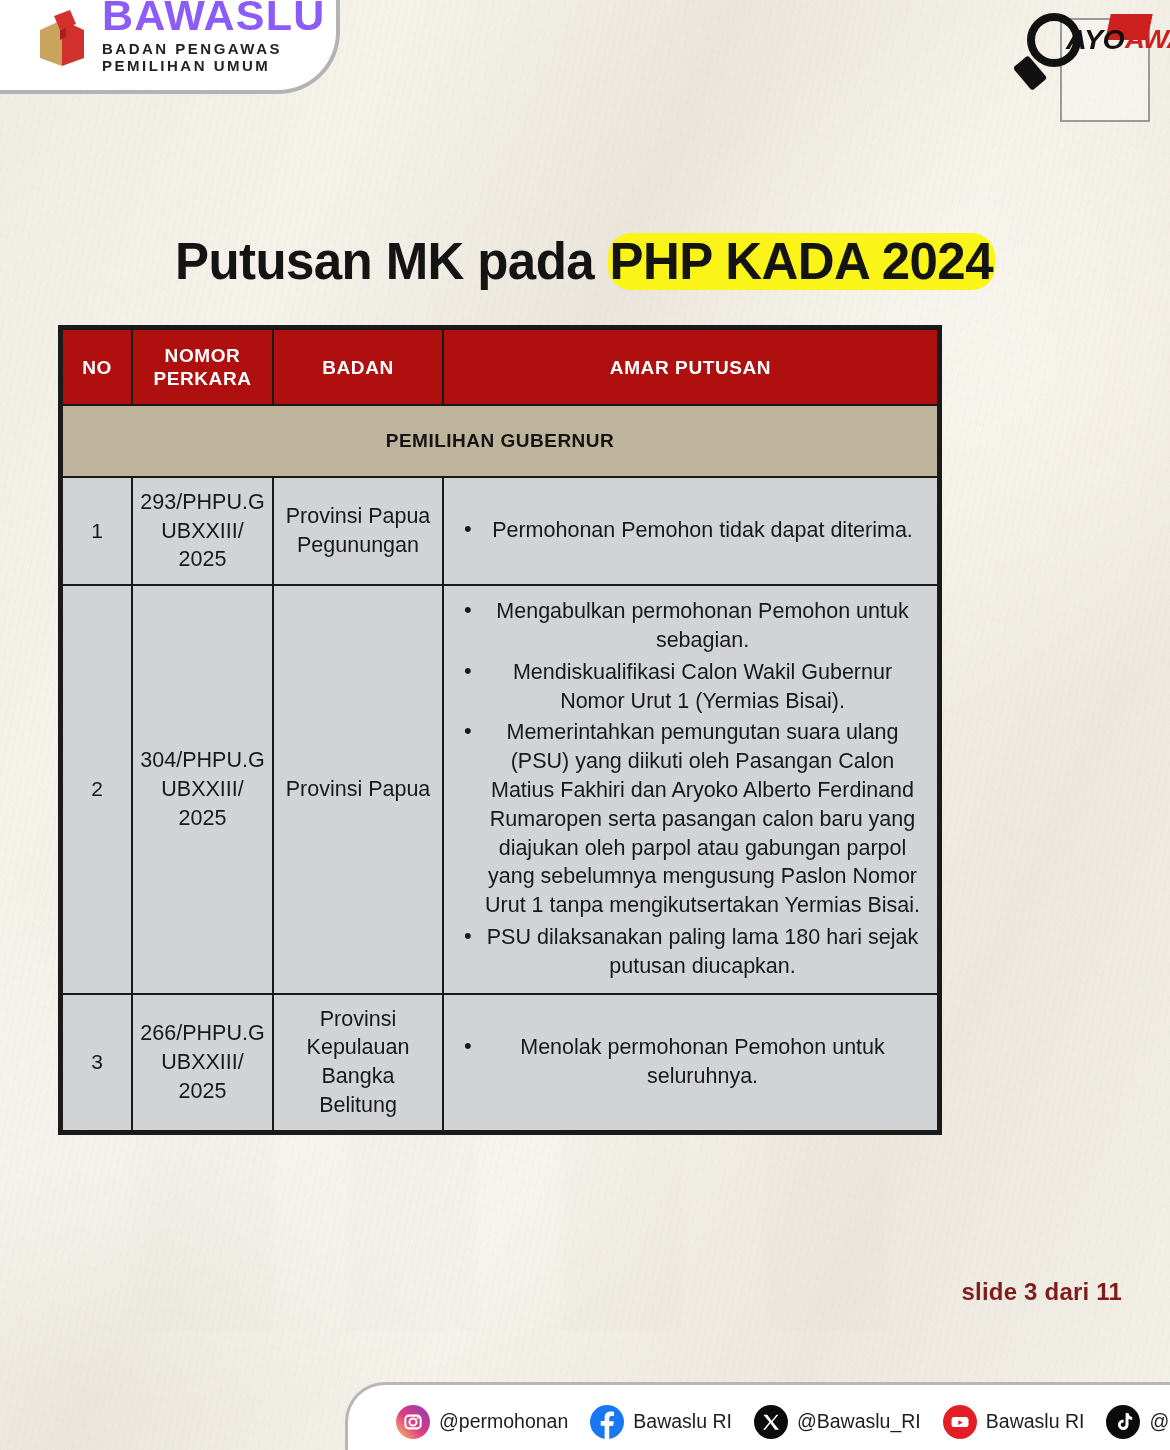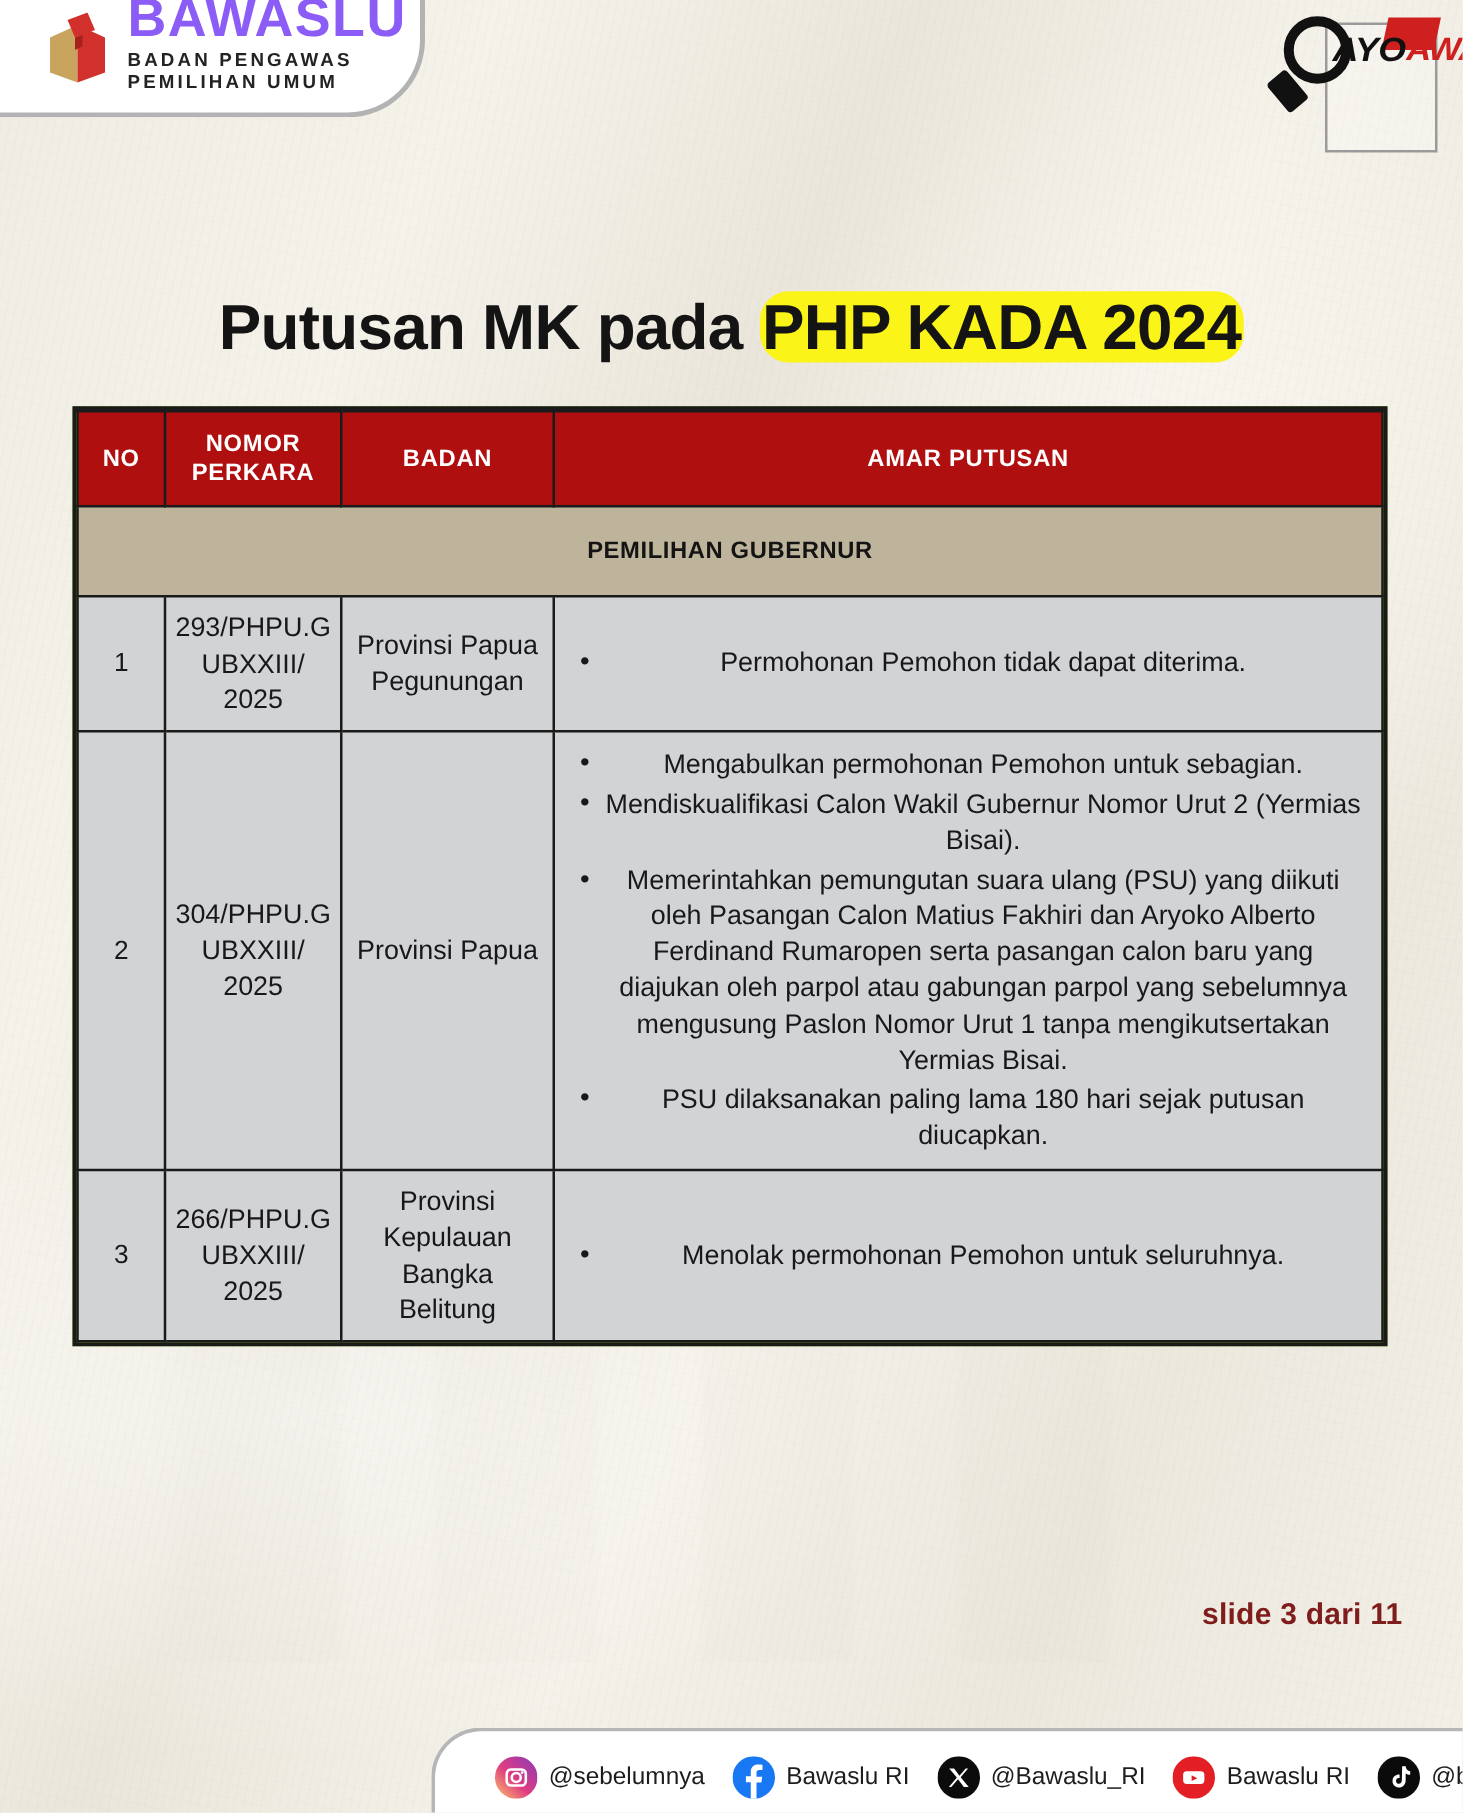--- a/index.html
+++ b/index.html
@@ -164,24 +164,24 @@
     padding: 0 2px;
     box-decoration-break: clone;
     border-radius: 23px;
   }
 
   
   #table-wrap {
     position: absolute;
     left: 58px;
     top: 325px;
-    width: 1052px;
+    width: 884px;
     border: 3px solid #1a1a1a;
     box-sizing: border-box;
-    background: #84cc16;
+    background: #86efac;
   }
   table.mk {
     border-collapse: collapse;
     width: 100%;
     table-layout: fixed;
   }
   table.mk td, table.mk th {
     border: 2px solid #1a1a1a;
     box-sizing: border-box;
   }
@@ -364,21 +364,21 @@
         <tr>
           <td class="c-no">2</td>
           <td class="c-nomor">
             <div>304/PHPU.G</div>
             <div>UBXXIII/ 2025</div>
           </td>
           <td class="c-daerah">Provinsi Papua</td>
           <td class="c-amar">
             <ul class="amar">
               <li>Mengabulkan permohonan Pemohon untuk sebagian.</li>
-              <li>Mendiskualifikasi Calon Wakil Gubernur Nomor Urut 2 (Yermias Bisai).</li>
+              <li>Mendiskualifikasi Calon Wakil Gubernur Nomor Urut 1 (Yermias Bisai).</li>
               <li>Memerintahkan pemungutan suara ulang (PSU) yang diikuti oleh Pasangan Calon Matius Fakhiri dan Aryoko Alberto Ferdinand Rumaropen serta pasangan calon baru yang diajukan oleh parpol atau gabungan parpol yang sebelumnya mengusung Paslon Nomor Urut 1 tanpa mengikutsertakan Yermias Bisai.</li>
               <li>PSU dilaksanakan paling lama 180 hari sejak putusan diucapkan.</li>
             </ul>
           </td>
         </tr>
         <tr>
           <td class="c-no">3</td>
           <td class="c-nomor">
             <div>266/PHPU.G</div>
             <div>UBXXIII/ 2025</div>
@@ -406,21 +406,21 @@
               <stop offset="45%" stop-color="#df3d82"></stop>
               <stop offset="100%" stop-color="#8a3ab9"></stop>
             </linearGradient>
           </defs>
           <circle cx="20" cy="20" r="20" fill="url(#ig)"></circle>
           <rect x="11" y="12.5" width="18" height="15" rx="4" fill="none" stroke="#fff" stroke-width="2.4"></rect>
           <circle cx="20" cy="20" r="4.2" fill="none" stroke="#fff" stroke-width="2.4"></circle>
           <circle cx="25.6" cy="15.4" r="1.3" fill="#fff"></circle>
         </svg>
       </span>
-      <span class="handle">@sebelumnya</span>
+      <span class="handle">@permohonan</span>
     </a>
     <a class="social-item" style="text-decoration: none;">
       <span style="display: block;">
         <svg class="sicon" viewBox="0 0 40 40">
           <circle cx="20" cy="20" r="20" fill="#1877f2"></circle>
           <path d="M22.6 40V24.8h4.6l.8-5.6h-5.4v-3.5c0-1.6.5-2.7 2.8-2.7h2.8V8.0c-.5-.07-2.2-.22-4.1-.22-4.1 0-6.9 2.5-6.9 7.1v3.9h-4.6v5.6h4.6V40z" fill="#fff"></path>
         </svg>
       </span>
       <span class="handle">Bawaslu RI</span>
     </a>

